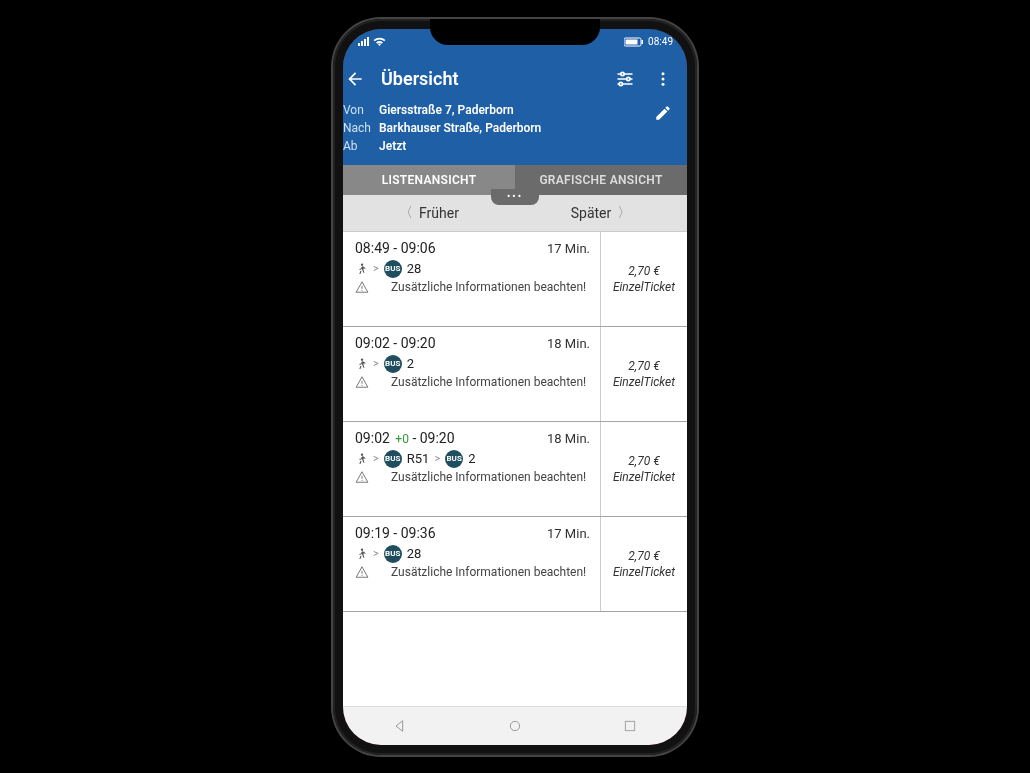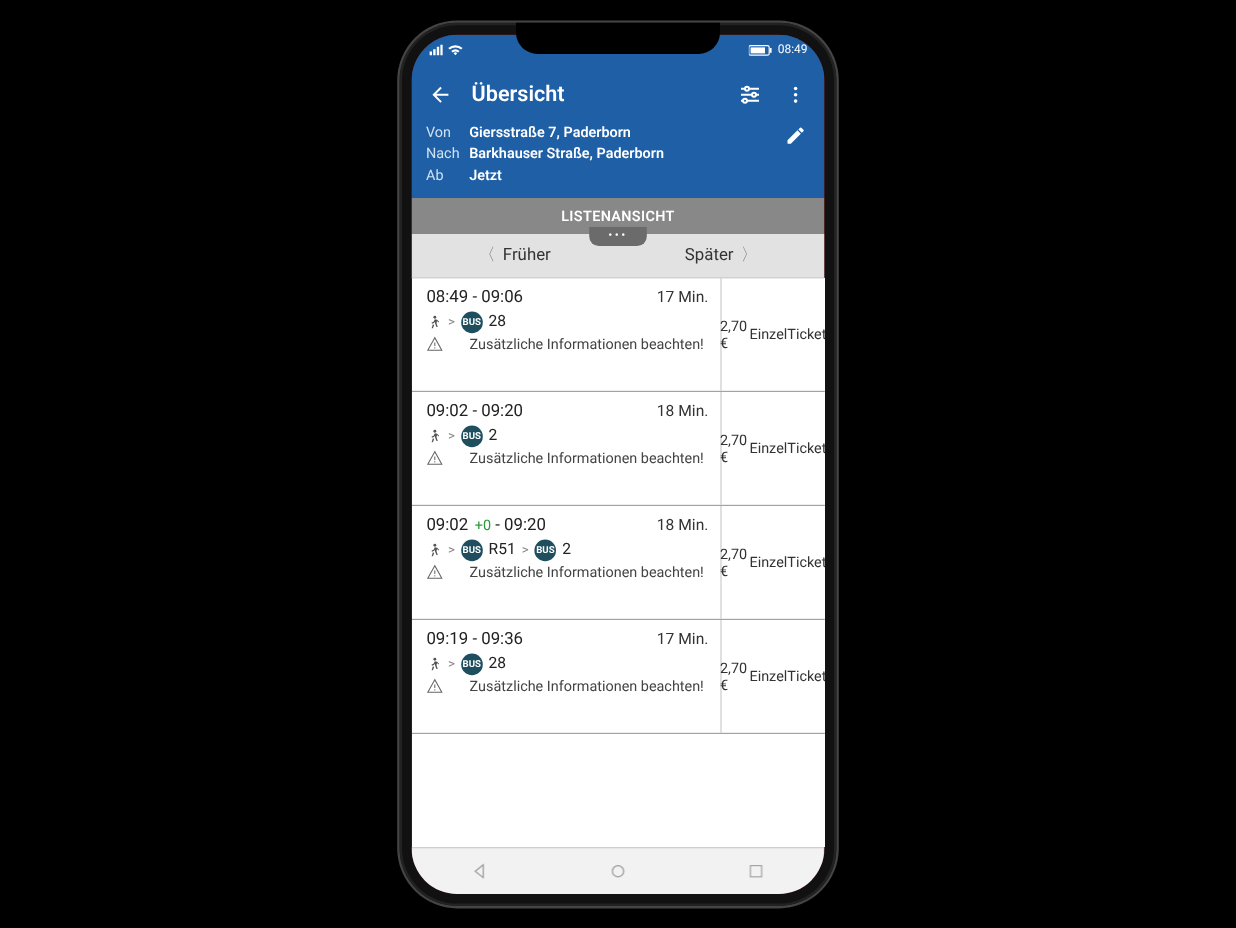--- a/index.html
+++ b/index.html
@@ -55,21 +55,21 @@
     position: relative;
   }
   .statusbar .left-icons, .statusbar .right-icons {
     display: flex;
     align-items: center;
     gap: 4px;
   }
   .header {
     background: #1e5fa6;
     color: #fff;
-    padding: 6px 12px 10px 12px;
+    padding: 6px 12px 10px 0;
   }
   .header-top {
     display: flex;
     align-items: center;
     gap: 14px;
     height: 36px;
   }
   .header-top .title {
     font-size: 18px;
     font-weight: 600;
@@ -164,26 +164,27 @@
   .r-left {
     flex: 1;
     padding: 8px 10px 6px 12px;
     border-right: 1px solid #ccc;
     font-size: 13px;
     color: #222;
   }
   .r-right {
     width: 86px;
     display: flex;
-    flex-direction: row;
+    flex-direction: column;
     align-items: center;
     justify-content: center;
     font-size: 12px;
     color: #333;
     gap: 2px;
+    font-style: italic;
   }
   .times-row {
     display: flex;
     justify-content: space-between;
     align-items: baseline;
   }
   .times {
     font-size: 14px;
   }
   .delay {
@@ -319,20 +320,21 @@
             <svg width="18" height="18" viewBox="0 0 24 24">
                 <path d="M3 17.25V21h3.75L17.8 9.94l-3.75-3.75zM20.7 7.04a1 1 0 000-1.41l-2.34-2.34a1 1 0 00-1.41 0l-1.83 1.83 3.75 3.75z" fill="#fff"></path>
               </svg>
           </span>
         </div>
       </div>
     </div>
 
     <div class="tabs">
       <div class="tab active">LISTENANSICHT</div>
+      <div class="tab">GRAFISCHE ANSICHT</div>
     </div>
 
     <div class="paging">
       <div class="paging-handle">•••</div>
       <div class="page-btn">
         <span class="chev">〈</span>
         <span>Früher</span>
       </div>
       <div class="page-btn">
         <span>Später</span>

